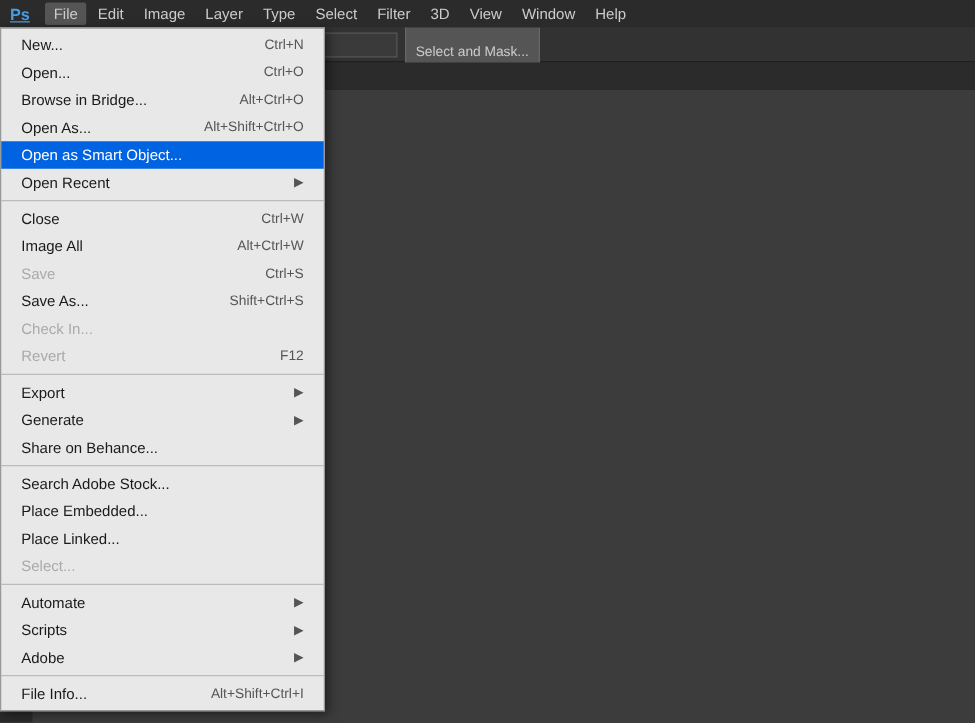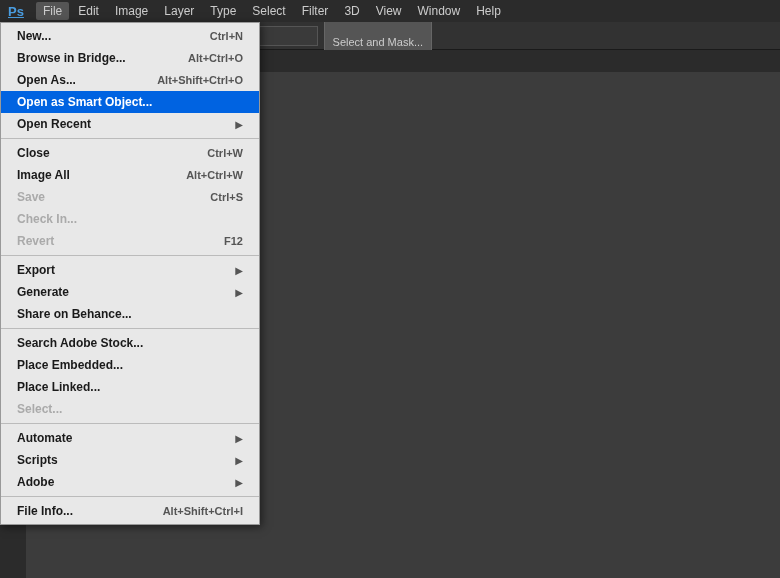--- a/index.html
+++ b/index.html
@@ -183,27 +183,25 @@
       cursor: default;
       justify-content: flex-end;
     }
     .drop-separator {
       height: 1px;
       background: #bbb;
       margin: 3px 0;
     }
     .drop-item-label {
       flex: 1;
-      font-weight: bold;
     }
     .drop-item-shortcut {
       color: #555;
       font-size: 11px;
       margin-left: 28px;
-      font-weight: bold;
     }
     .drop-item-arrow {
       font-size: 10px;
       color: #555;
     }
   </style>
 </head>
 <body>
 
 <div class="menu-bar">
@@ -262,20 +260,24 @@
 
 <div class="canvas-area"></div>
 
 <div class="dropdown-overlay">
   <div class="dropdown-menu" id="dropdown-menu">
       <div class="drop-item">
         <span class="drop-item-label">New...</span>
         <span class="drop-item-shortcut">Ctrl+N</span>
       </div>
       <div class="drop-item">
+        <span class="drop-item-label">Open...</span>
+        <span class="drop-item-shortcut">Ctrl+O</span>
+      </div>
+      <div class="drop-item">
         <span class="drop-item-label">Browse in Bridge...</span>
         <span class="drop-item-shortcut">Alt+Ctrl+O</span>
       </div>
       <div class="drop-item">
         <span class="drop-item-label">Open As...</span>
         <span class="drop-item-shortcut">Alt+Shift+Ctrl+O</span>
       </div>
       <div class="drop-item highlighted">
         <span class="drop-item-label">Open as Smart Object...</span>
       </div>
@@ -289,20 +291,24 @@
         <span class="drop-item-shortcut">Ctrl+W</span>
       </div>
       <div class="drop-item">
         <span class="drop-item-label">Image All</span>
         <span class="drop-item-shortcut">Alt+Ctrl+W</span>
       </div>
       <div class="drop-item disabled">
         <span class="drop-item-label">Save</span>
         <span class="drop-item-shortcut">Ctrl+S</span>
       </div>
+      <div class="drop-item">
+        <span class="drop-item-label">Save As...</span>
+        <span class="drop-item-shortcut">Shift+Ctrl+S</span>
+      </div>
       <div class="drop-item disabled">
         <span class="drop-item-label">Check In...</span>
       </div>
       <div class="drop-item disabled">
         <span class="drop-item-label">Revert</span>
         <span class="drop-item-shortcut">F12</span>
       </div>
       <div class="drop-separator"></div>
       <div class="drop-item">
         <span class="drop-item-label">Export</span>

